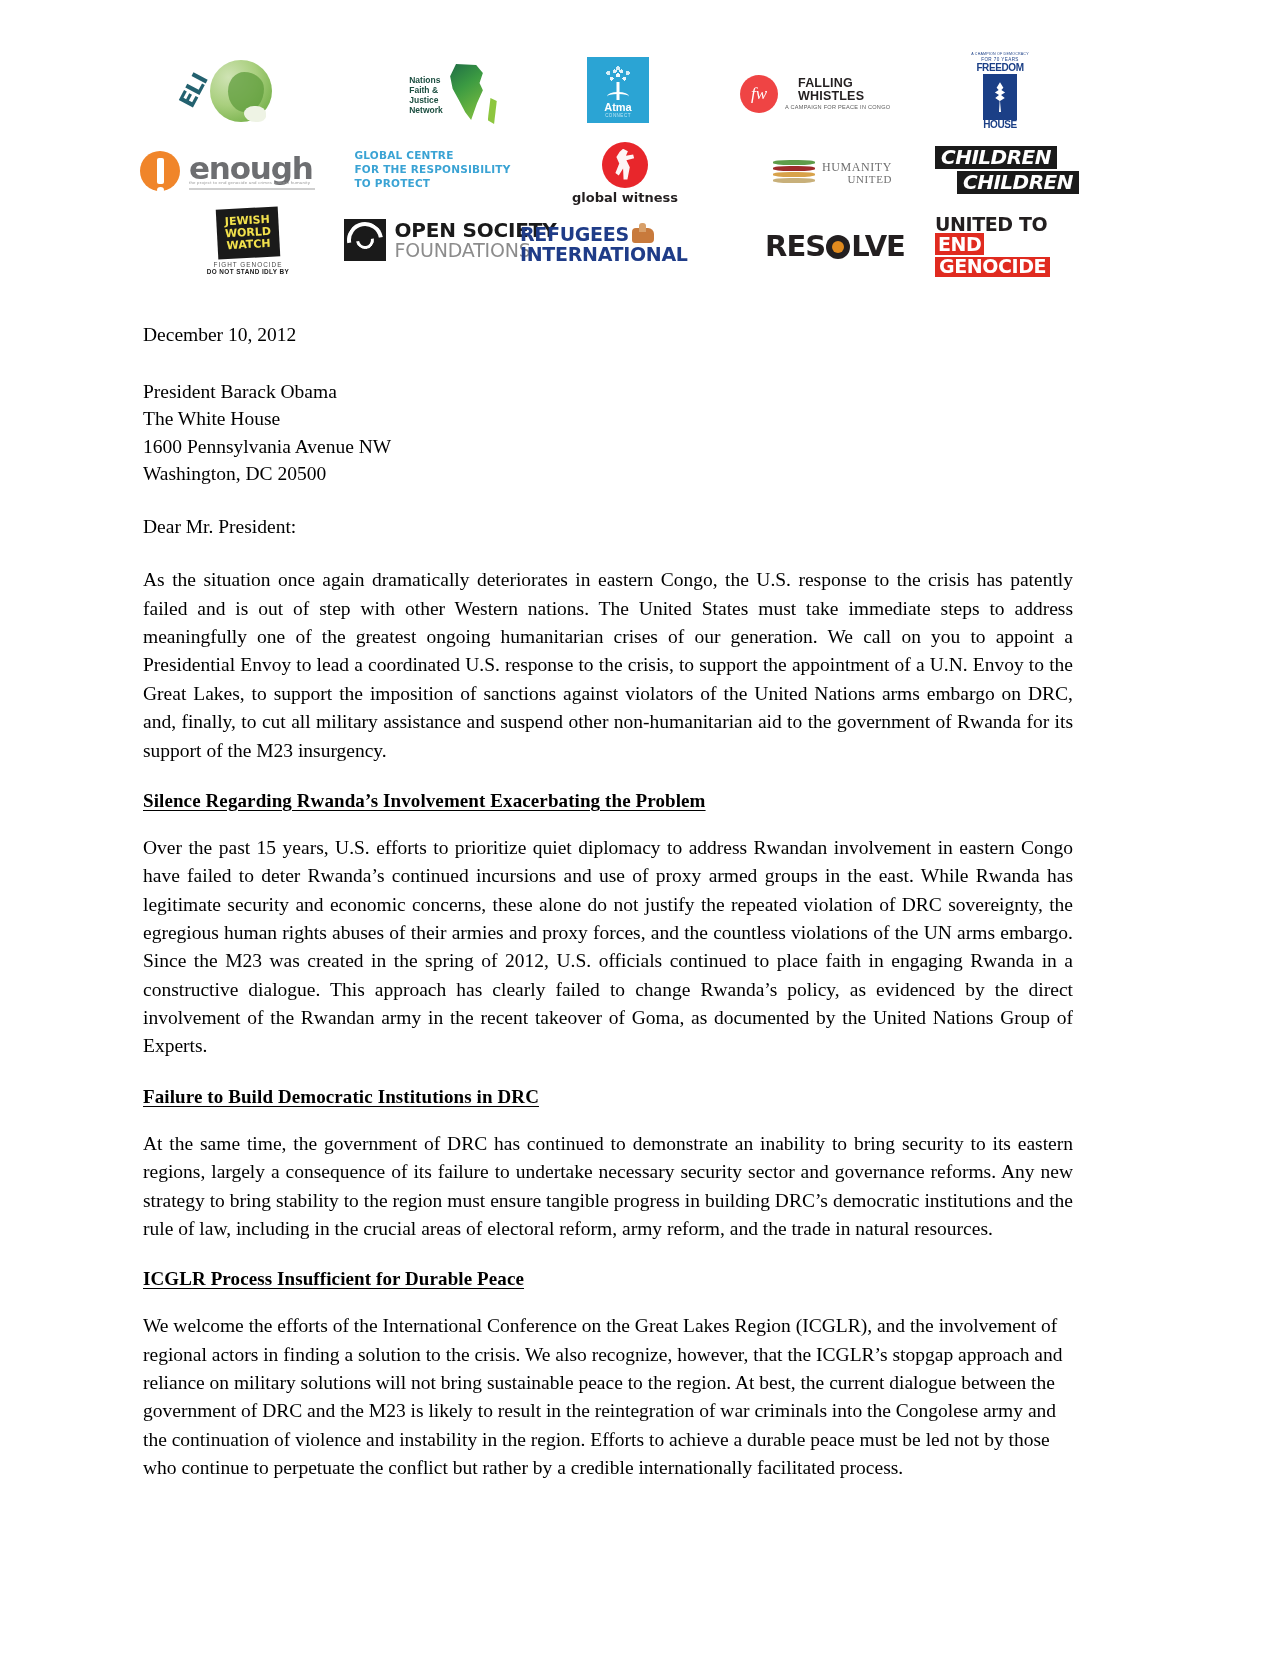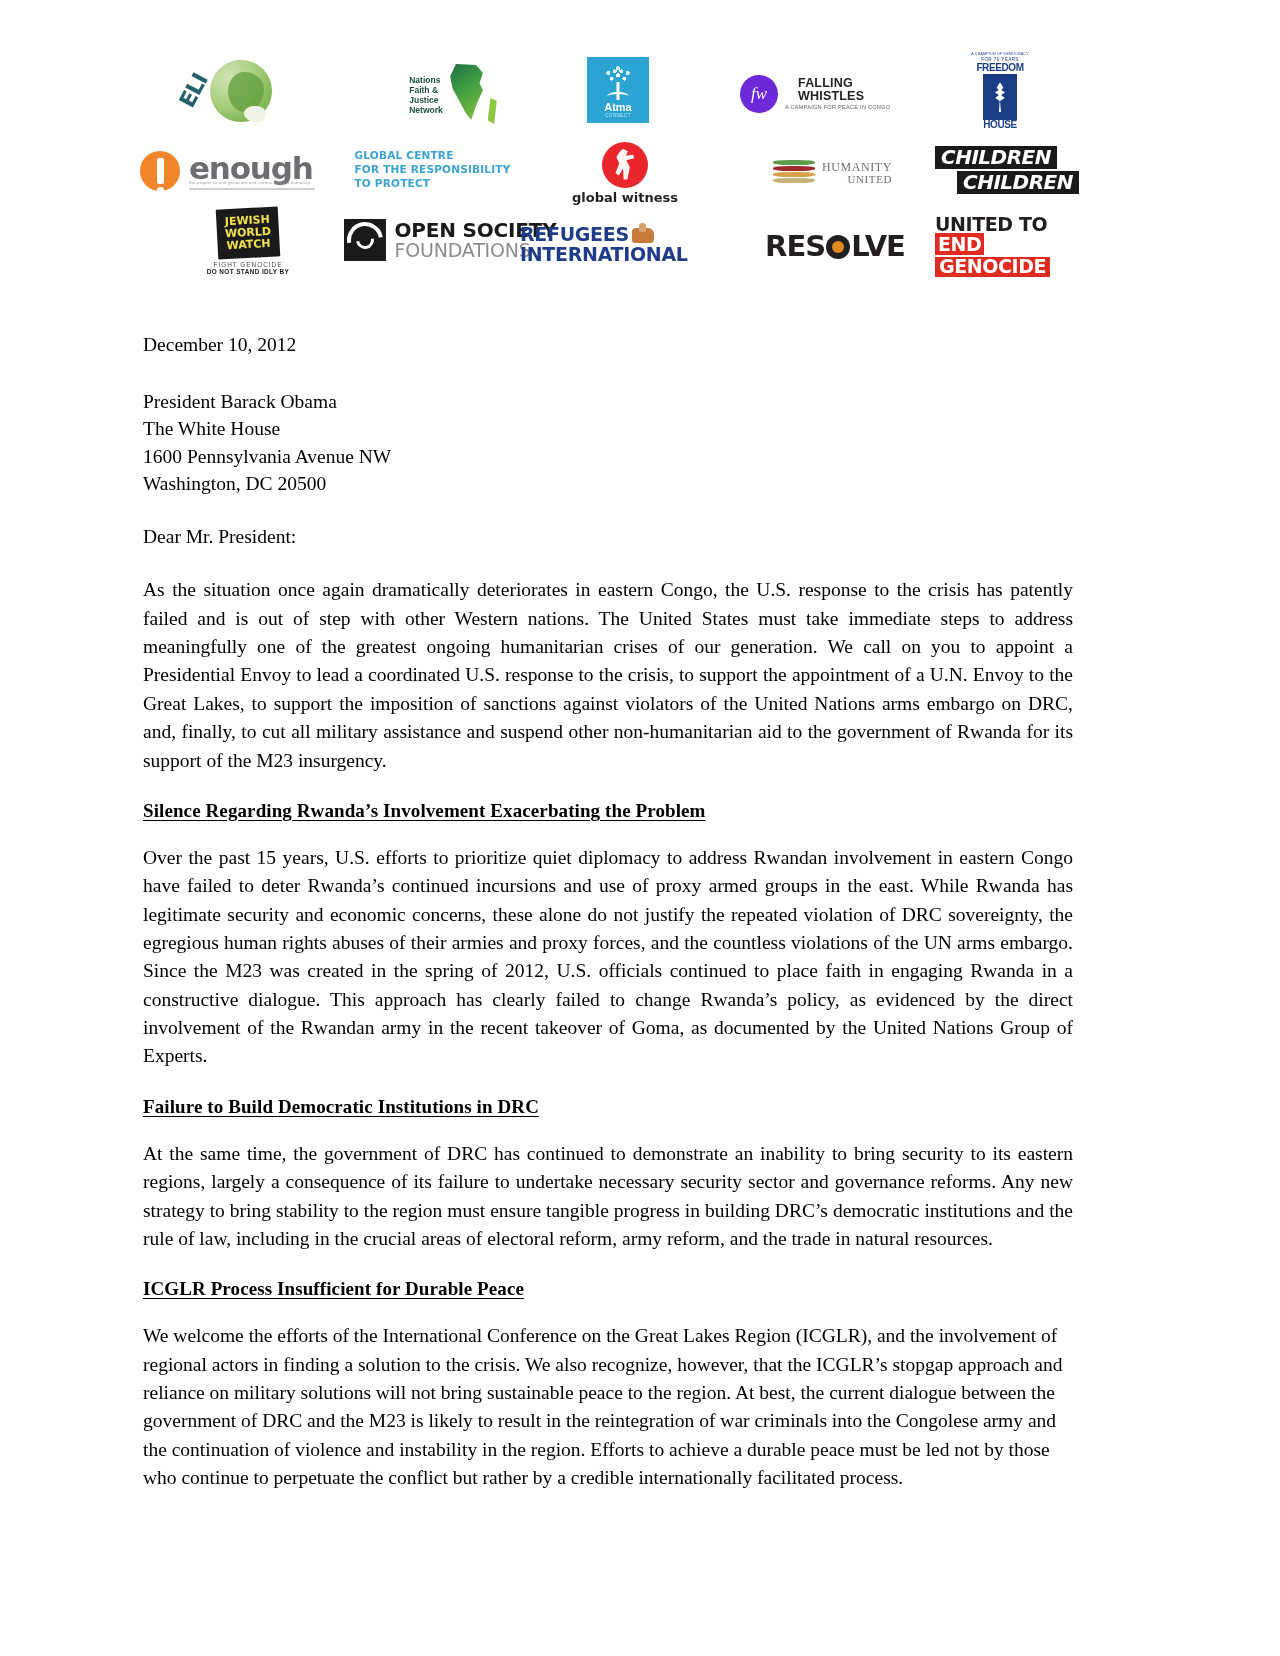--- a/index.html
+++ b/index.html
@@ -126,21 +126,21 @@
     width: 22px; height: 7px; transform: translateX(-50%);
     border-top: 2px solid #fff; border-radius: 50% 50% 0 0;
   }
   .atma-name { color: #fff; font-size: 11px; font-weight: bold; margin-top: 1px; }
   .atma-sub { color: #bfe6f5; font-size: 4.5px; letter-spacing: .5px; }
 
   
   .lg-fw { left: 600px; top: 26px; width: 170px; height: 48px; }
   .fw-dot {
     width: 38px; height: 38px; border-radius: 50%;
-    background: #6d28d9; color: #fff;
+    background: #ef4444; color: #fff;
     display: flex; align-items: center; justify-content: center;
     font-family: "Liberation Serif", serif; font-style: italic; font-size: 17px;
     margin-right: 7px; flex: none;
   }
   .fw-t1 { font-size: 12.5px; font-weight: bold; color: #231f20; letter-spacing: .2px; margin-left: 13px; }
   .fw-t2 { font-size: 5.6px; color: #5b5b5b; letter-spacing: .25px; margin-top: 2px; }
 
   
   .lg-fh { left: 825px; top: 0px; width: 70px; height: 96px; }
   .fh-top { font-size: 3.6px; color: #1b3f86; letter-spacing: .2px; text-align: center; }
@@ -273,21 +273,20 @@
   .utg-r1 { font-size: 19px; font-weight:bold; color:#231f20; letter-spacing:-.4px; font-family:"DejaVu Sans", sans-serif;}
   .utg-end { background:#e02b20; color:#fff; padding:0 3px; }
   .utg-r2 { font-size: 19px; font-weight:bold; color:#fff; background:#e02b20; display:inline-block; padding:0 4px; letter-spacing:-.4px; margin-top:2px; font-family:"DejaVu Sans", sans-serif;}
 
   
   .letter {
     position: absolute;
     left: 143px;
     top: 322px;
     width: 930px;
-    margin-top: 10px;
   }
   .letter .date {
     font-size: 19.5px;
     line-height: 1.38;
     margin-bottom: 29px;
   }
   .addr {
     font-size: 19.5px;
     line-height: 1.40;
     margin-bottom: 26px;

